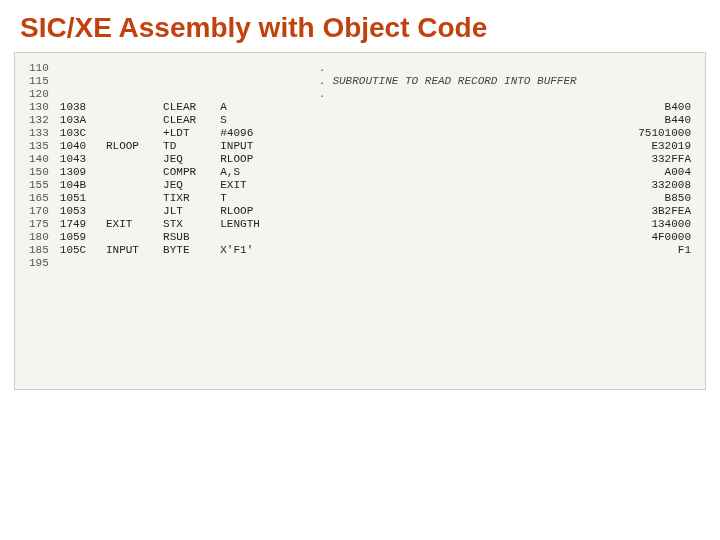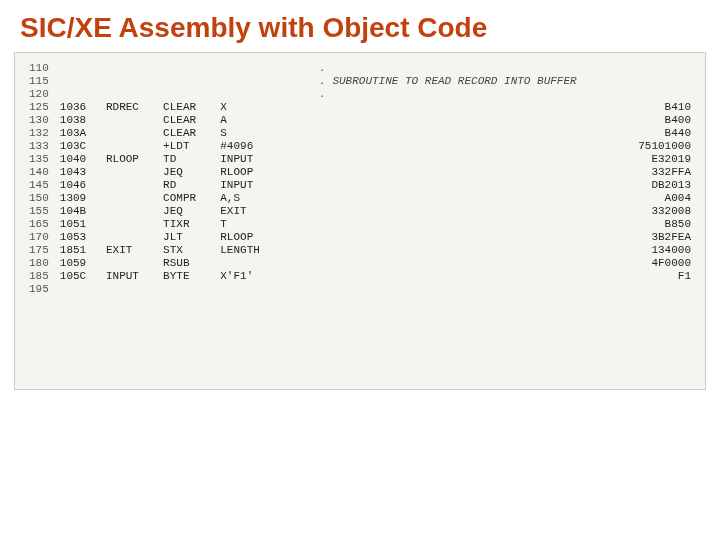--- a/index.html
+++ b/index.html
@@ -76,29 +76,20 @@
         <tr>
     <td class="col-line">120</td>
     <td class="col-addr"></td>
     <td class="col-label"></td>
     <td class="col-op"></td>
     <td class="col-operand"></td>
     <td class="col-comment">.</td>
     <td class="col-objcode"></td>
   </tr>
         <tr>
-    <td class="col-line">125</td>
-    <td class="col-addr">1036</td>
-    <td class="col-label">RDREC</td>
-    <td class="col-op">CLEAR</td>
-    <td class="col-operand">X</td>
-    <td class="col-comment"></td>
-    <td class="col-objcode">B410</td>
-  </tr>
-        <tr>
     <td class="col-line">130</td>
     <td class="col-addr">1038</td>
     <td class="col-label"></td>
     <td class="col-op">CLEAR</td>
     <td class="col-operand">A</td>
     <td class="col-comment"></td>
     <td class="col-objcode">B400</td>
   </tr>
         <tr>
     <td class="col-line">132</td>
@@ -130,29 +121,20 @@
         <tr>
     <td class="col-line">140</td>
     <td class="col-addr">1043</td>
     <td class="col-label"></td>
     <td class="col-op">JEQ</td>
     <td class="col-operand">RLOOP</td>
     <td class="col-comment"></td>
     <td class="col-objcode">332FFA</td>
   </tr>
         <tr>
-    <td class="col-line">145</td>
-    <td class="col-addr">1046</td>
-    <td class="col-label"></td>
-    <td class="col-op">RD</td>
-    <td class="col-operand">INPUT</td>
-    <td class="col-comment"></td>
-    <td class="col-objcode">DB2013</td>
-  </tr>
-        <tr>
     <td class="col-line">150</td>
     <td class="col-addr">1309</td>
     <td class="col-label"></td>
     <td class="col-op">COMPR</td>
     <td class="col-operand">A,S</td>
     <td class="col-comment"></td>
     <td class="col-objcode">A004</td>
   </tr>
         <tr>
     <td class="col-line">155</td>
@@ -176,21 +158,21 @@
     <td class="col-line">170</td>
     <td class="col-addr">1053</td>
     <td class="col-label"></td>
     <td class="col-op">JLT</td>
     <td class="col-operand">RLOOP</td>
     <td class="col-comment"></td>
     <td class="col-objcode">3B2FEA</td>
   </tr>
         <tr>
     <td class="col-line">175</td>
-    <td class="col-addr">1851</td>
+    <td class="col-addr">1749</td>
     <td class="col-label">EXIT</td>
     <td class="col-op">STX</td>
     <td class="col-operand">LENGTH</td>
     <td class="col-comment"></td>
     <td class="col-objcode">134000</td>
   </tr>
         <tr>
     <td class="col-line">180</td>
     <td class="col-addr">1059</td>
     <td class="col-label"></td>

